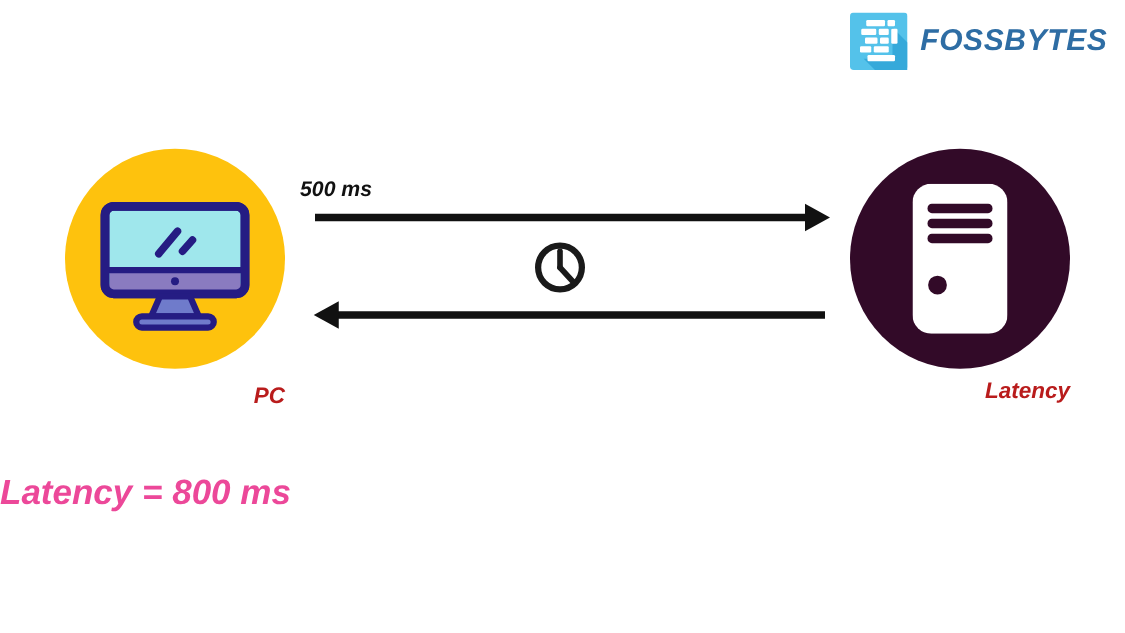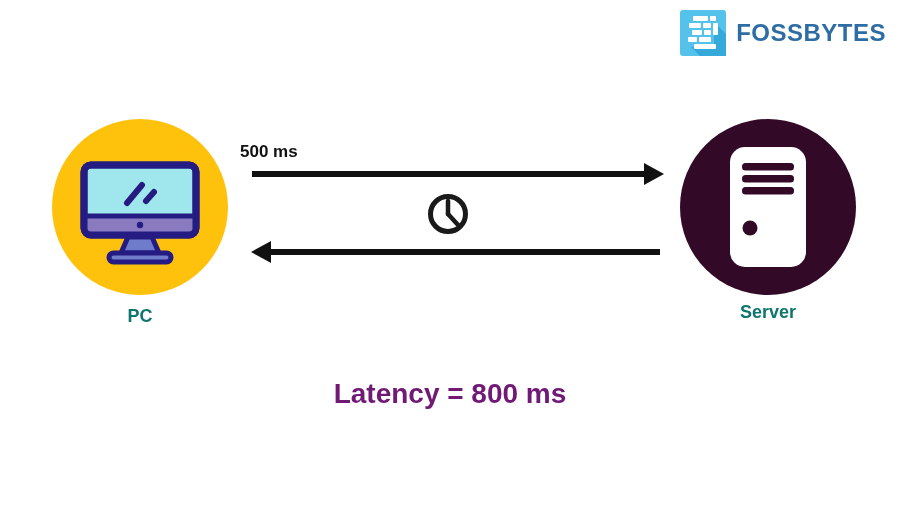--- a/index.html
+++ b/index.html
@@ -1,54 +1,54 @@
 <!DOCTYPE html>
 <html><head>
 <meta charset="utf-8">
 <style>
   html,body{margin:0;padding:0;}
   body{
     width:900px;height:506px;background:#ffffff;
     font-family:"Liberation Sans","DejaVu Sans",sans-serif;
     position:relative;overflow:hidden;
   }
-  .canvas{position:absolute;inset:0;width:900px;height:506px;}
+  .canvas{position:absolute;inset:0;width:900px;height:506px;font-style:italic;}
 
   
   .logo{position:absolute;top:10px;right:14px;display:flex;align-items:center;gap:10px;}
   .logo-icon{width:46px;height:46px;display:block;}
   .logo-text{
     font-size:24px;font-weight:bold;color:#2E6DA4;letter-spacing:.5px;line-height:46px;
   }
 
   
   .node-circle{position:absolute;width:176px;height:176px;border-radius:50%;
     display:flex;align-items:center;justify-content:center;}
   .pc-circle{left:52px;top:119px;background:#FEC20D;}
   .server-circle{left:680px;top:119px;background:#320A28;}
   .node-label{
-    position:absolute;font-size:18px;font-weight:bold;color:#0f766e;text-align:center;
+    position:absolute;font-size:18px;font-weight:bold;color:#b91c1c;text-align:right;
   }
   .pc-label{left:52px;top:306px;width:176px;}
   .server-label{left:680px;top:302px;width:176px;}
 
   
   .arrows-svg{position:absolute;left:240px;top:130px;width:440px;height:170px;}
 
   .arrow-label{
     position:absolute;left:240px;width:420px;text-align:left;
     font-size:17px;font-weight:bold;color:#111111;
   }
   .label-forward{top:142px;}
   .label-back{top:265px;}
 
   
   .result{
-    position:absolute;left:0;top:378px;width:900px;text-align:center;
-    font-size:28px;font-weight:bold;color:#701a75;
+    position:absolute;left:0;top:378px;width:900px;text-align:left;
+    font-size:28px;font-weight:bold;color:#ec4899;
   }
 </style>
 </head>
 <body>
 
 <div class="canvas">
 
   <div class="logo">
     <svg class="logo-icon" viewBox="0 0 46 46">
       <rect x="0" y="0" width="46" height="46" rx="3" fill="#54C2EA"></rect>
@@ -94,21 +94,21 @@
     <svg width="76" height="120" viewBox="0 0 76 120">
       <rect x="0" y="0" width="76" height="120" rx="15" fill="#FFFFFF"></rect>
       <g fill="#320A28">
         <rect x="12" y="16" width="52" height="7.5" rx="3.5"></rect>
         <rect x="12" y="28" width="52" height="7.5" rx="3.5"></rect>
         <rect x="12" y="40" width="52" height="7.5" rx="3.5"></rect>
         <circle cx="20" cy="81" r="7.5"></circle>
       </g>
     </svg>
   </div>
-  <div class="node-label server-label">Server</div>
+  <div class="node-label server-label">Latency</div>
 
   <svg class="arrows-svg" viewBox="0 0 440 170">
 
     <g>
       <line x1="12" y1="44" x2="406" y2="44" stroke="#111111" stroke-width="6"></line>
       <polygon points="404,33 404,55 424,44" fill="#111111"></polygon>
     </g>
 
     <g>
       <line x1="30" y1="122" x2="420" y2="122" stroke="#111111" stroke-width="6"></line>

